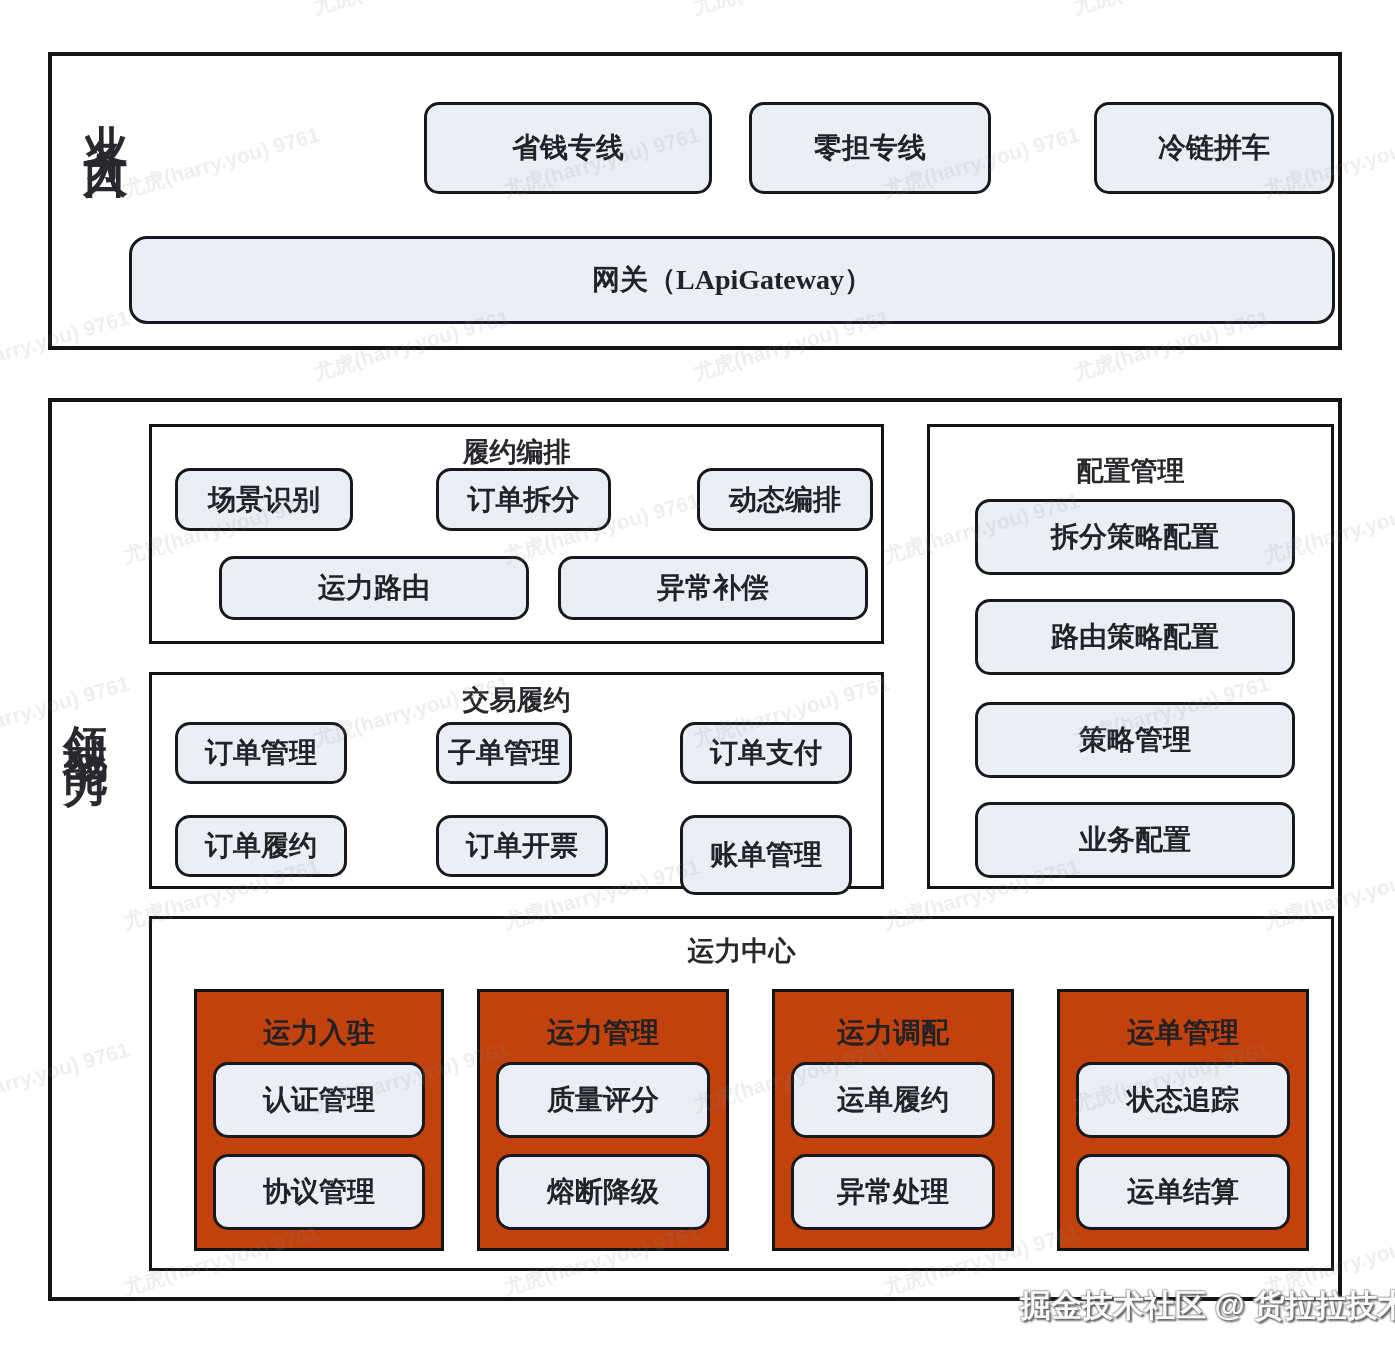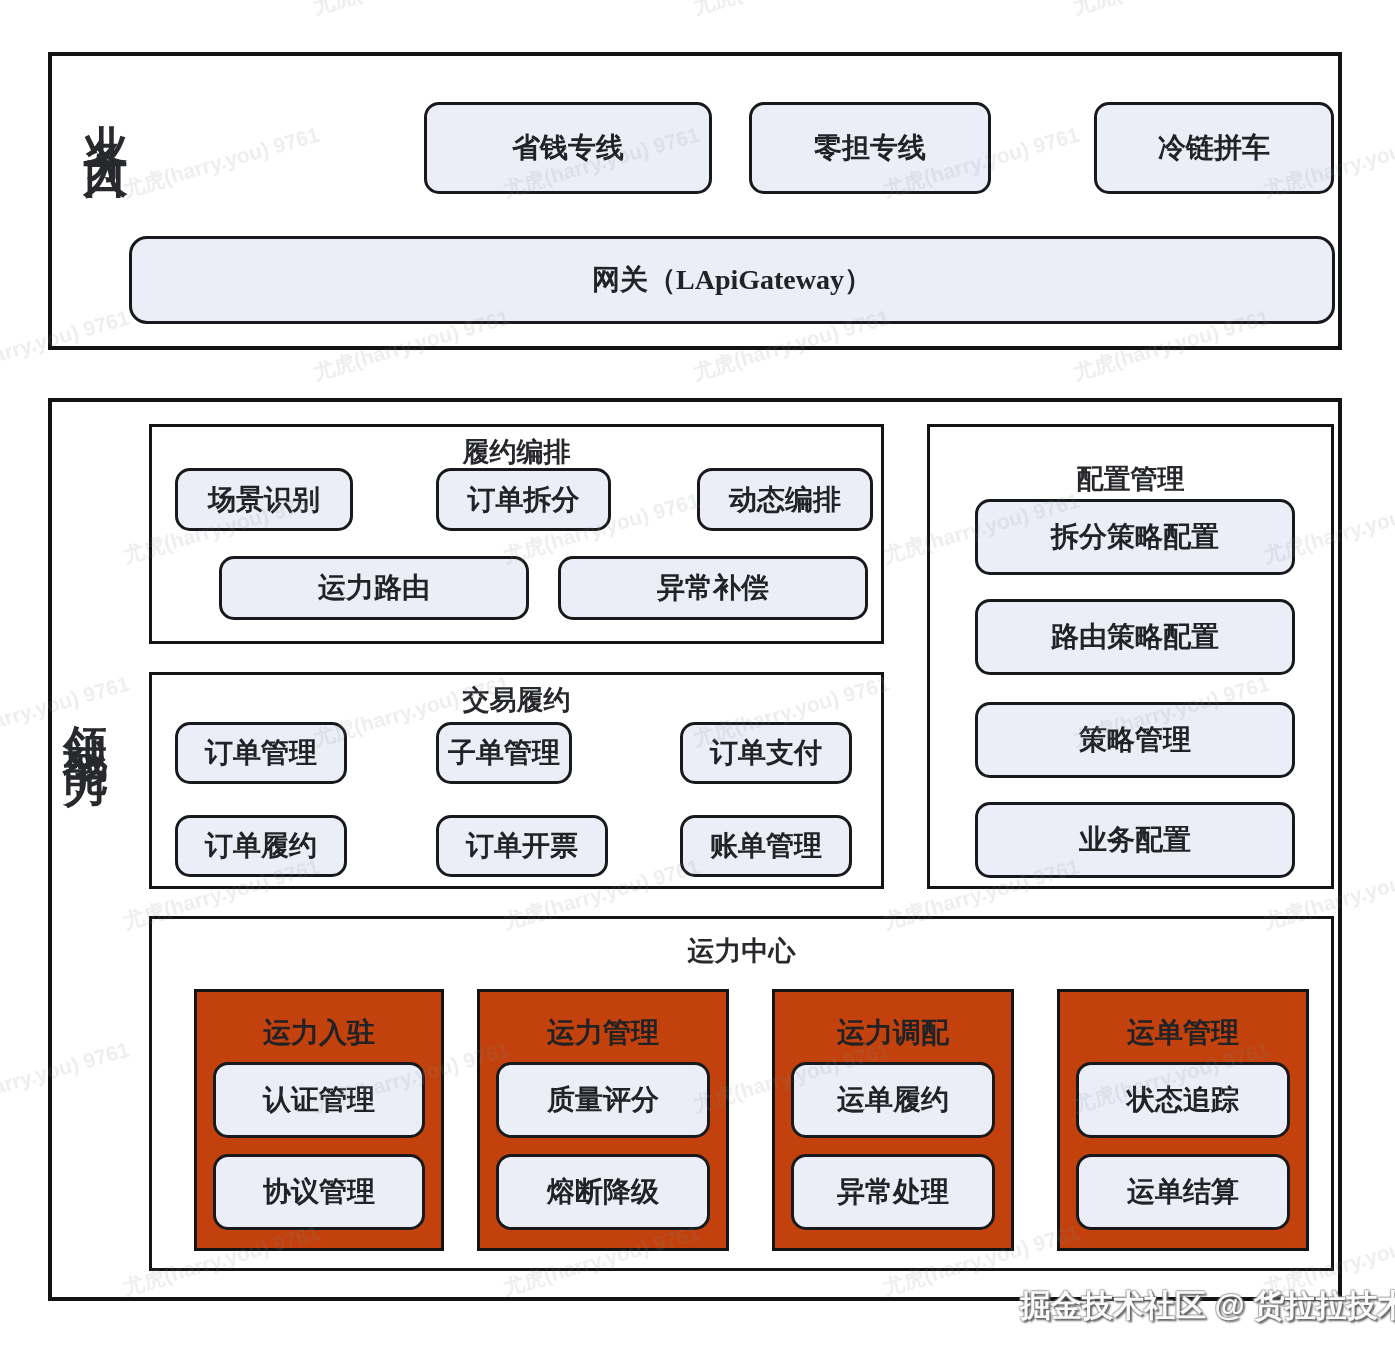--- a/index.html
+++ b/index.html
@@ -66,21 +66,21 @@
     text-align: center;
     font-size: 27px;
     font-weight: 600;
     color: #26282b;
   }
   #panel-orchestration { left: 97px; top: 22px;  width: 735px;  height: 220px; }
   #panel-config        { left: 875px; top: 22px; width: 407px;  height: 465px; }
   #panel-trade         { left: 97px; top: 270px; width: 735px;  height: 217px; }
   #panel-capacity      { left: 97px; top: 514px; width: 1185px; height: 355px; }
   #panel-orchestration .panel-title { top: 7px; }
-  #panel-config .panel-title        { top: 34px; }
+  #panel-config .panel-title        { top: 26px; }
   #panel-trade .panel-title         { top: 7px; }
   #panel-capacity .panel-title      { top: 14px; }
 
   
   .col {
     position: absolute;
     background: #c2410c;
     border: 3px solid #131416;
   }
   .col-title {
@@ -160,21 +160,21 @@
       <div class="chip" style="left:45px; top:375px; width:320px; height:76px;">业务配置</div>
     </div>
 
     <div class="panel" id="panel-trade">
       <div class="panel-title">交易履约</div>
       <div class="chip" style="left:23px; top:47px; width:172px; height:62px;">订单管理</div>
       <div class="chip" style="left:284px; top:47px; width:136px; height:62px;">子单管理</div>
       <div class="chip" style="left:528px; top:47px; width:172px; height:62px;">订单支付</div>
       <div class="chip" style="left:23px; top:140px; width:172px; height:62px;">订单履约</div>
       <div class="chip" style="left:284px; top:140px; width:172px; height:62px;">订单开票</div>
-      <div class="chip" style="left:528px; top:140px; width:172px; height:62px;">账单管理</div>
+      <div class="chip" style="left:528px; top:140px; width:172px; height:80px;">账单管理</div>
     </div>
 
     <div class="panel" id="panel-capacity">
       <div class="panel-title">运力中心</div>
 
       <div class="col" style="left:42px; top:70px; width:250px; height:262px;">
         <div class="col-title">运力入驻</div>
         <div class="chip r1">认证管理</div>
         <div class="chip r2">协议管理</div>
       </div>

